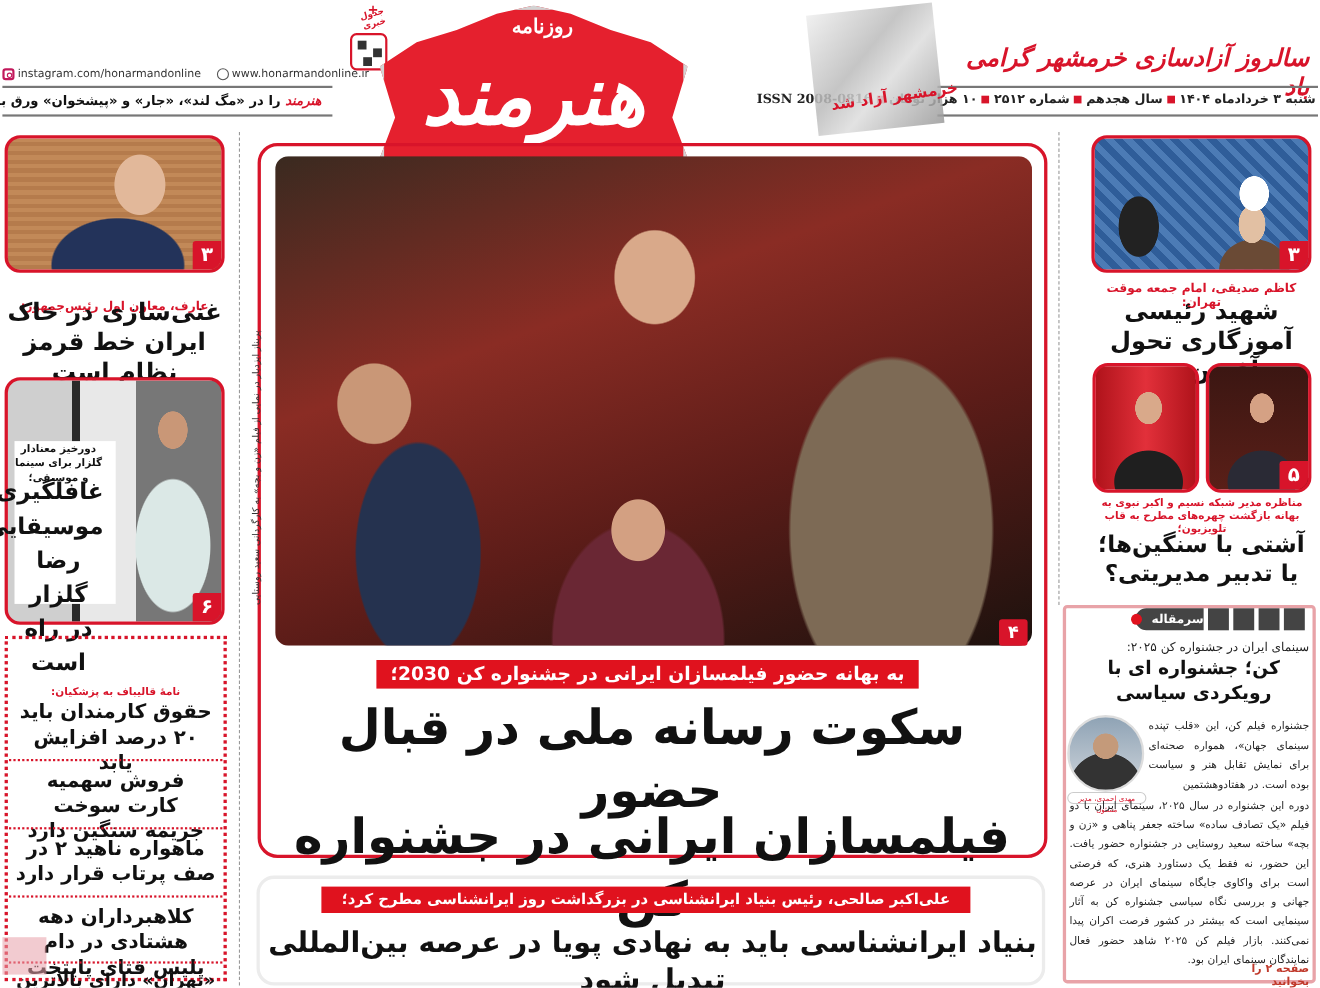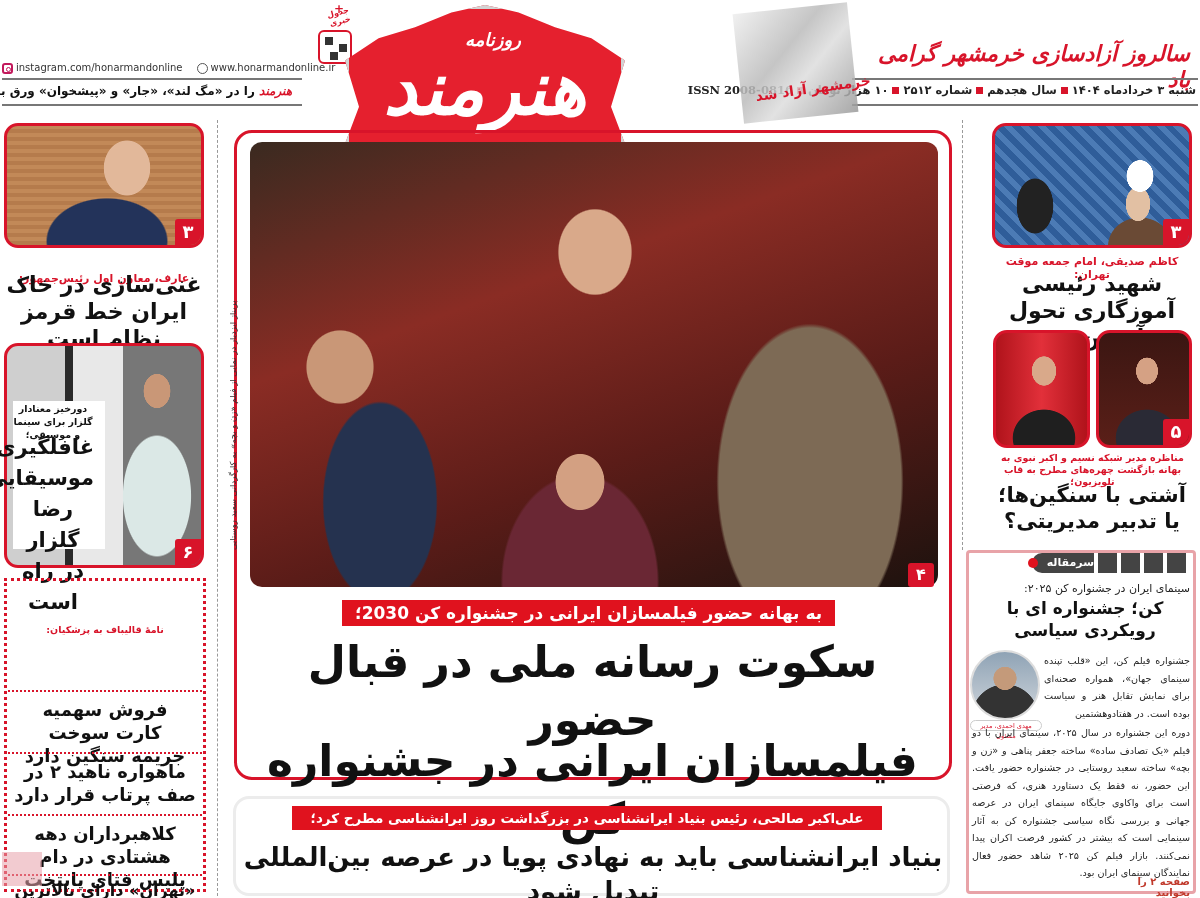--- a/index.html
+++ b/index.html
@@ -24,21 +24,21 @@
     background-image: linear-gradient(#333 0 0), linear-gradient(#333 0 0), linear-gradient(#333 0 0);
     background-size: 8px 8px; background-repeat: no-repeat; background-position: 5px 5px, 19px 12px, 10px 20px; }
   .crossword-label { position: absolute; top: 8px; left: 324px; width: 30px; font-size: 8px; color: #d8142a; text-align: center; font-weight: bold; transform: rotate(-15deg); }
   .cross-plus { position: absolute; top: 2px; left: 334px; color: #d8142a; font-size: 12px; font-weight: bold; }
 
   
   .logo { position: absolute; top: 5px; left: 345px; width: 280px; height: 185px; }
   .logo-bg { position: absolute; inset: 0; background: #e5202e; border: 4px solid #d3d3d3;
     clip-path: polygon(12% 18%, 25% 12%, 38% 4%, 50% 0, 62% 4%, 75% 12%, 88% 18%, 100% 30%, 95% 55%, 100% 75%, 88% 85%, 75% 80%, 60% 92%, 50% 100%, 40% 92%, 25% 80%, 12% 85%, 0 75%, 5% 55%, 0 30%); }
   .logo-name { position: absolute; top: 38px; left: 0; width: 100%; text-align: center; color: #fff; font-family: "DejaVu Serif", serif; font-weight: bold; font-style: italic; font-size: 74px; line-height: 90px; }
-  .logo-prefix { position: absolute; top: 24px; left: 120px; color: #fff; font-family: "DejaVu Serif", serif; font-style: italic; font-weight: bold; font-size: 18px; }
+  .logo-prefix { position: absolute; top: 8px; left: 120px; color: #fff; font-family: "DejaVu Serif", serif; font-weight: bold; font-size: 18px; }
   .logo-motto { position: absolute; top: 160px; left: 100px; color: #fff; font-family: "DejaVu Serif", serif; font-style: italic; font-size: 10px; }
   .clipping { position: absolute; top: 8px; left: 738px; width: 115px; height: 110px; background: linear-gradient(135deg,#eee,#bbb 40%,#ddd 60%,#999); opacity: .85; transform: rotate(-6deg); }
   .clip-text { position: absolute; top: 80px; left: 755px; color: #d8142a; font-weight: bold; font-size: 14px; transform: rotate(-8deg); }
 
   
   .col-divider { position: absolute; width: 0; border-left: 1.5px dashed #999; }
 
   .photo-box { position: absolute; border: 3px solid #d8142a; border-radius: 14px; overflow: hidden; }
   .page-num { position: absolute; background: #d8142a; color: #fff; font-weight: bold; font-size: 18px; width: 26px; height: 26px; text-align: center; line-height: 26px; border-radius: 3px 0 0 0; }
 
@@ -127,20 +127,21 @@
     <div class="abs" style="top:55px; left:6px; width:92px; height:148px; background:#fff;"></div>
     <div class="page-num" style="right:0; bottom:0;">۶</div>
   </div>
   <div class="kicker abs" style="top:402px; left:12px; width:82px; color:#111; font-size:9.5px; line-height:13px;">دورخیز معنادار گلزار برای سینما و موسیقی؛</div>
   <div class="headline abs" style="top:432px; left:12px; width:82px; font-size:21px; line-height:31px;">غافلگیری موسیقایی رضا گلزار در راه است</div>
 </div>
 
 <div class="dotted-box"></div>
 <div class="abs" style="top:568px; left:4px; width:202px; height:314px;margin-top:48px;">
   <div class="kicker abs" style="top:8px; left:0; width:100%; font-size:9.5px;">نامهٔ قالیباف به پزشکیان:</div>
+  <div class="list-item" style="top:20px; padding:0 10px;">حقوق کارمندان باید ۲۰ درصد افزایش یابد</div>
   <div class="list-sep" style="top:74px;"></div>
   <div class="list-item" style="top:82px; padding:0 18px;">فروش سهمیه کارت سوخت جریمه سنگین دارد</div>
   <div class="list-sep" style="top:136px;"></div>
   <div class="list-item" style="top:144px; padding:0 6px;">ماهواره ناهید ۲ در صف پرتاب قرار دارد</div>
   <div class="list-sep" style="top:198px;"></div>
   <div class="list-item" style="top:206px; padding:0 14px;">کلاهبرداران دهه هشتادی در دام پلیس فتای پایتخت</div>
   <div class="list-sep" style="top:258px;"></div>
   <div class="list-item" style="top:264px; padding:0 4px; font-size:16px; line-height:21px;">«تهران» دارای بالاترین میانگین سن ازدواج</div>
 </div>
 <div class="watermark"></div>

